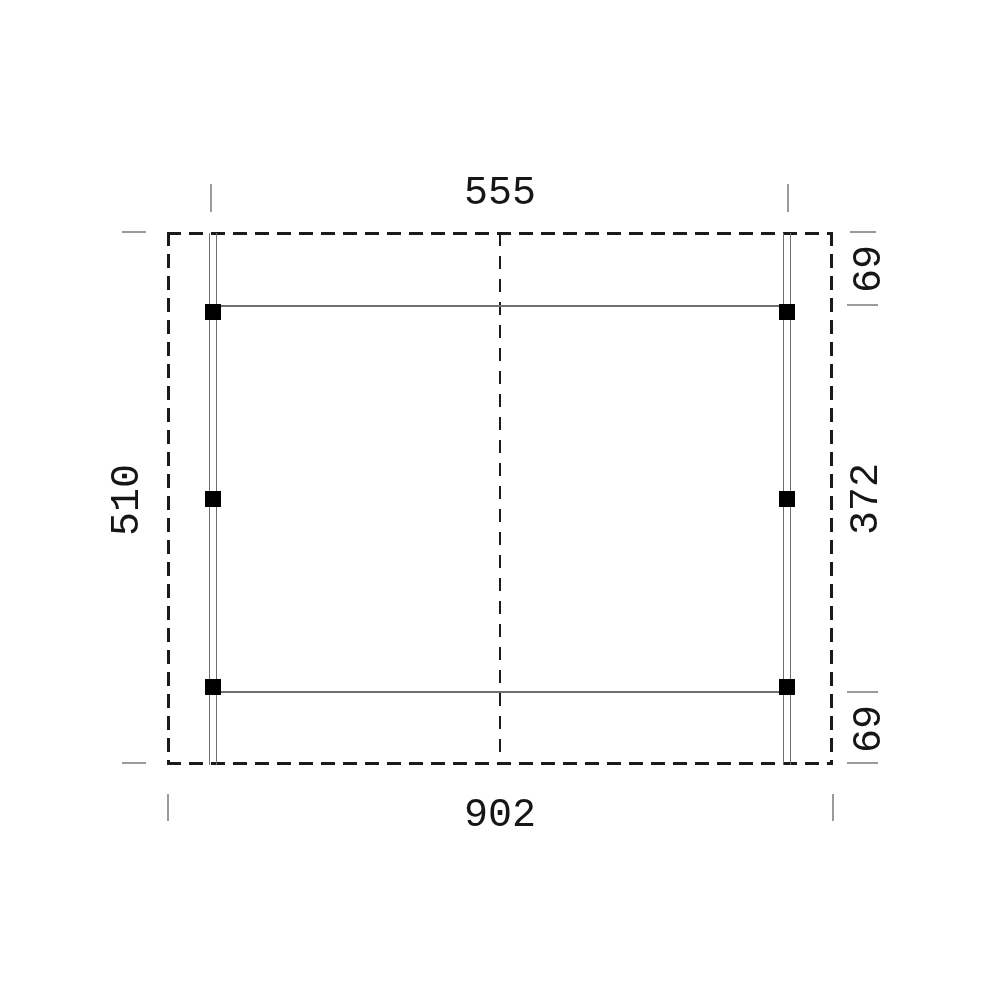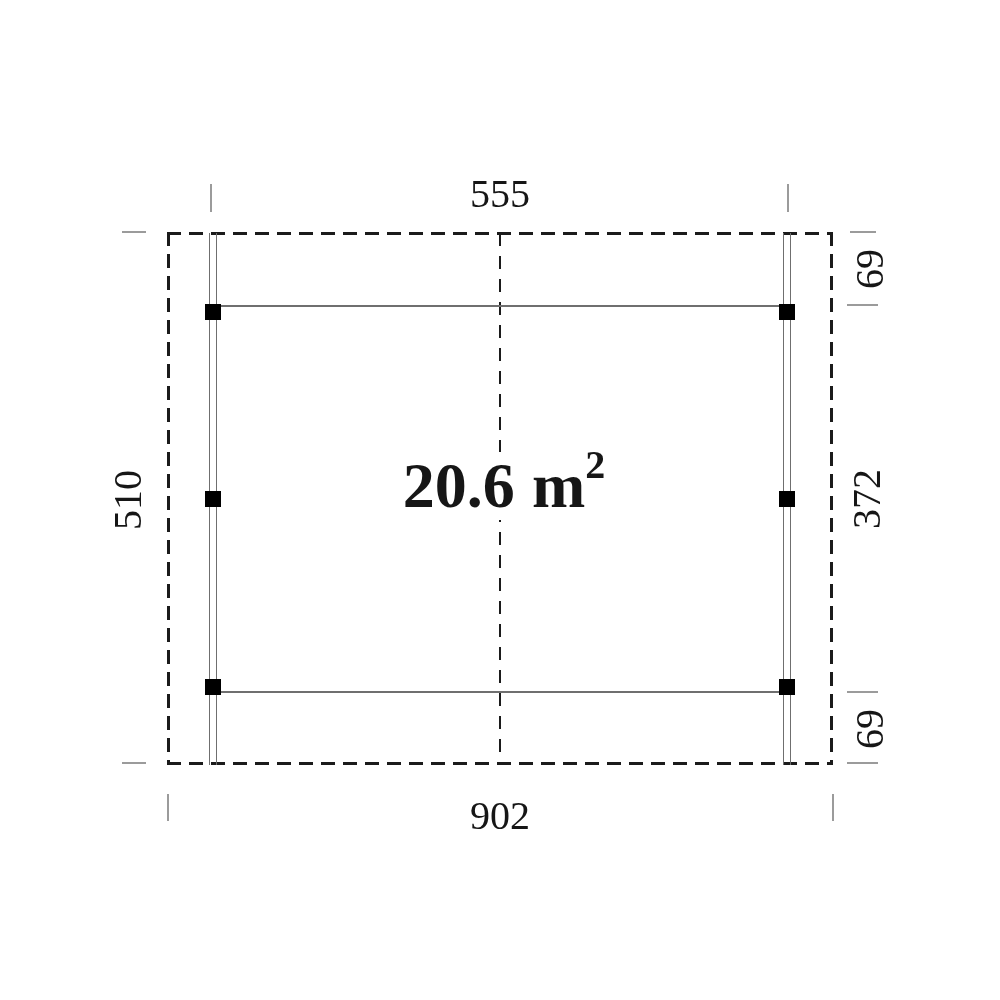--- a/index.html
+++ b/index.html
@@ -6,21 +6,21 @@
     --outline:#1b1b1b;
     --structure:#6f6f6f;
     --tick:#9b9b9b;
     --marker:#000000;
     --text:#161616;
     --bg:#ffffff;
   }
   html,body{margin:0;padding:0;background:var(--bg);}
   .stage{
     position:relative;width:1000px;height:956px;background:var(--bg);
-    font-family:Liberation Serif, serif;color:var(--text);
+    font-family:Liberation Mono, monospace;color:var(--text);
     overflow:hidden;
   }
   .edge{position:absolute;}
   .edge.h{height:3px;background:repeating-linear-gradient(to right,var(--outline) 0 14px,transparent 14px 22px);}
   .edge.v{width:3px;background:repeating-linear-gradient(to bottom,var(--outline) 0 14px,transparent 14px 22px);}
   .centerline{
     position:absolute;left:499px;top:233px;width:2px;height:532px;
     background:repeating-linear-gradient(to bottom,var(--outline) 0 13px,transparent 13px 23px);
   }
   .post{
@@ -81,15 +81,14 @@
   <div class="tick h" style="left:847px;top:691px;width:31px;"></div>
   <div class="tick h" style="left:847px;top:762px;width:31px;"></div>
 
   <div class="dim" style="left:500px;top:174px;">555</div>
   <div class="dim" style="left:500px;top:796px;">902</div>
   <div class="dim rot" style="left:128px;top:500px;">510</div>
   <div class="dim rot" style="left:870px;top:269px;">69</div>
   <div class="dim rot" style="left:867px;top:499px;">372</div>
   <div class="dim rot" style="left:870px;top:729px;">69</div>
 
-  <div class="area"><span>20.6</span><span class="unit">m</span><sup>2</sup></div>
 
 </div>
 
 </body></html>

